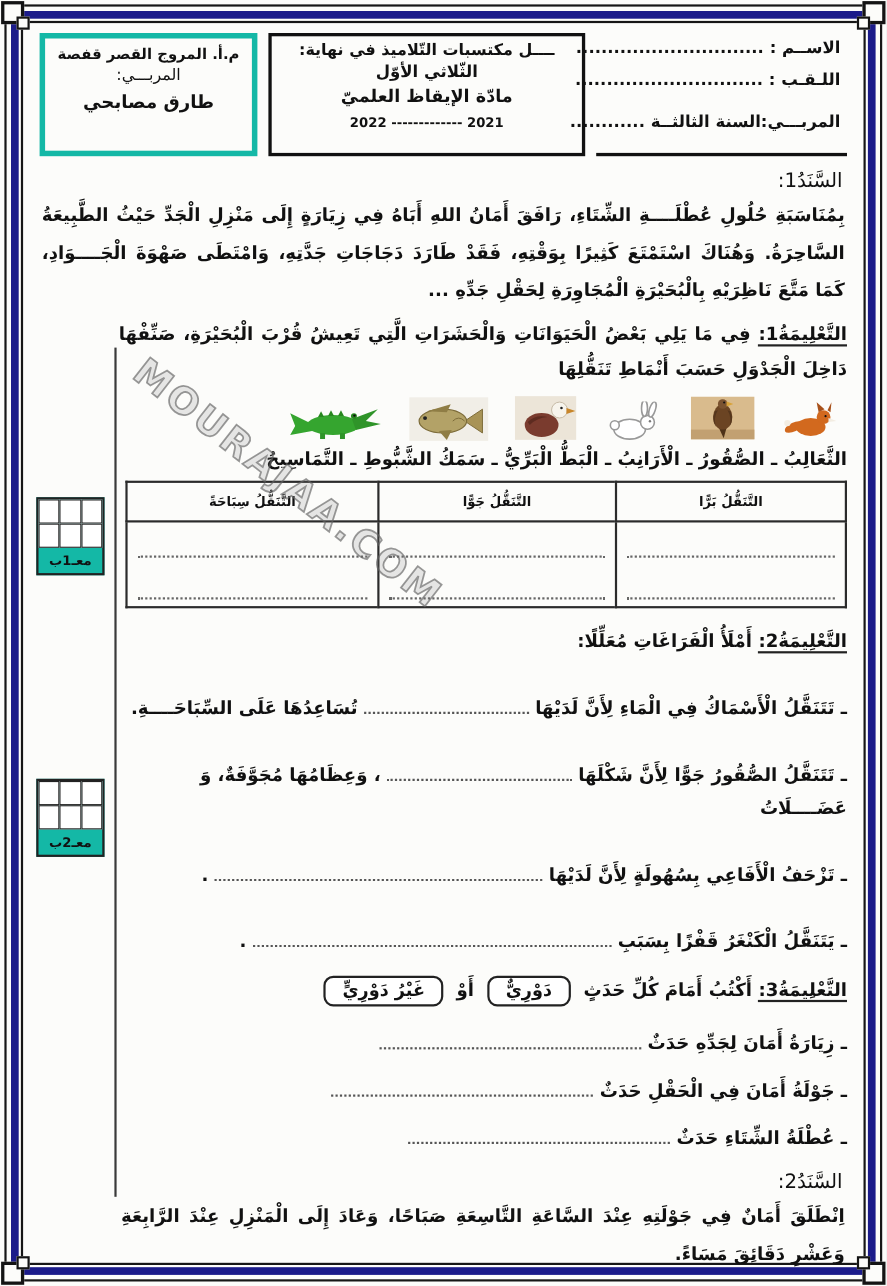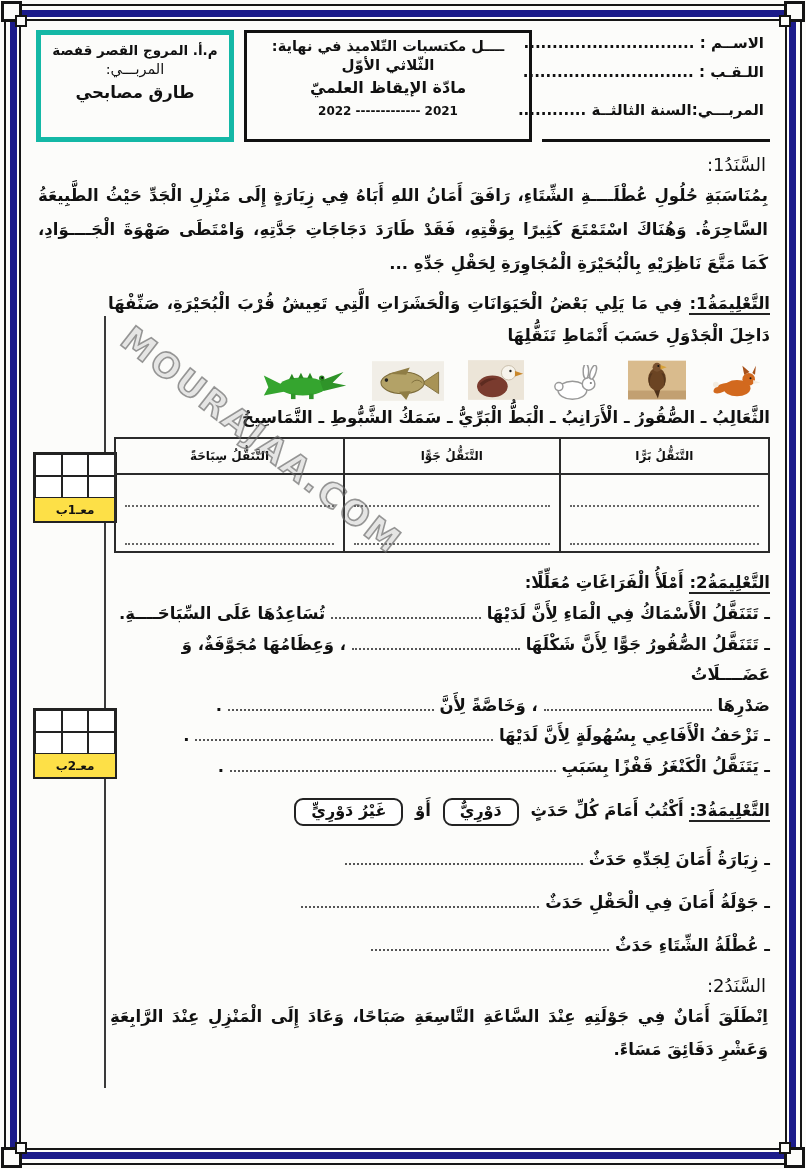--- a/index.html
+++ b/index.html
@@ -63,33 +63,33 @@
   .animals-names{font-size:16.5px;font-weight:bold;margin:3px 0 8px;}
 
   
   table.transport{width:calc(100% - 6px);border-collapse:collapse;margin-top:10px;}
   table.transport th{border:2px solid #2b2b2b;height:32px;font-size:12px;font-weight:bold;}
   table.transport td{border:2px solid #2b2b2b;height:74px;vertical-align:middle;}
   .ansline{border-bottom:2px dotted #666;height:24px;margin:0 8px;}
   .ansline + .ansline{margin-top:12px;}
 
   
-  .fill-line{font-size:16.5px;font-weight:bold;margin-top:1px;line-height:1.8;}
+  .fill-line{font-size:16.5px;font-weight:bold;margin-top:31px;line-height:1.8;}
   .blank{display:inline-block;border-bottom:2px dotted #555;height:14px;vertical-align:baseline;}
   .w150{width:150px;} .w170{width:168px;} .w210{width:206px;}
   .w240{width:238px;} .w300{width:298px;} .w330{width:326px;}
 
   
   .t3-row{margin-top:16px;font-size:16.5px;font-weight:bold;}
   .choice{display:inline-block;border:2.5px solid #222;border-radius:9px;padding:1px 15px 4px;margin:0 6px;font-weight:bold;font-size:16px;background:#fff;}
   .event-line{font-size:16.5px;font-weight:bold;margin-top:23px;text-align:right;}
 
   
   .vline{position:absolute;left:104px;top:316px;width:2px;height:772px;background:#3a3a3a;}
-  .gbox{position:absolute;left:33px;width:84px;border:2px solid #222;background:#fde047;box-sizing:border-box;}
+  .gbox{position:absolute;left:33px;width:62px;border:2px solid #222;background:#14b8a6;box-sizing:border-box;}
   .gbox .grid{display:grid;grid-template-columns:repeat(3,1fr);}
   .gbox .cell{height:20px;border:1px solid #222;background:#fff;}
   .gbox .glabel{text-align:center;font-size:12px;font-weight:bold;padding:5px 0 4px;direction:rtl;}
   .gbox.tall .glabel{padding:16px 0 14px;}
   .gb1{top:452px;} .gb2{top:708px;} .gb3{top:918px;}
 </style>
 </head>
 <body>
 
 <div class="page">
@@ -288,27 +288,20 @@
         <span class="blank w150"></span>
         <span>تُسَاعِدُهَا عَلَى السِّبَاحَــــةِ.</span>
       </div>
 
       <div class="fill-line">
         <span>ـ تَتَنَقَّلُ الصُّقُورُ جَوًّا لِأَنَّ شَكْلَهَا</span>
         <span class="blank w170"></span>
         <span>، وَعِظَامُهَا مُجَوَّفَةٌ، وَ عَضَــــلَاتُ</span>
       </div>
 
-      <div class="fill-line">
-        <span>صَدْرِهَا</span>
-        <span class="blank w170"></span>
-        <span>، وَخَاصَّةً لِأَنَّ</span>
-        <span class="blank w210"></span>
-        <span>.</span>
-      </div>
 
       <div class="fill-line">
         <span>ـ تَزْحَفُ الْأَفَاعِي بِسُهُولَةٍ لِأَنَّ لَدَيْهَا</span>
         <span class="blank w300"></span>
         <span>.</span>
       </div>
 
       <div class="fill-line">
         <span>ـ يَتَنَقَّلُ الْكَنْغَرُ قَفْزًا بِسَبَبِ</span>
         <span class="blank w330"></span>

